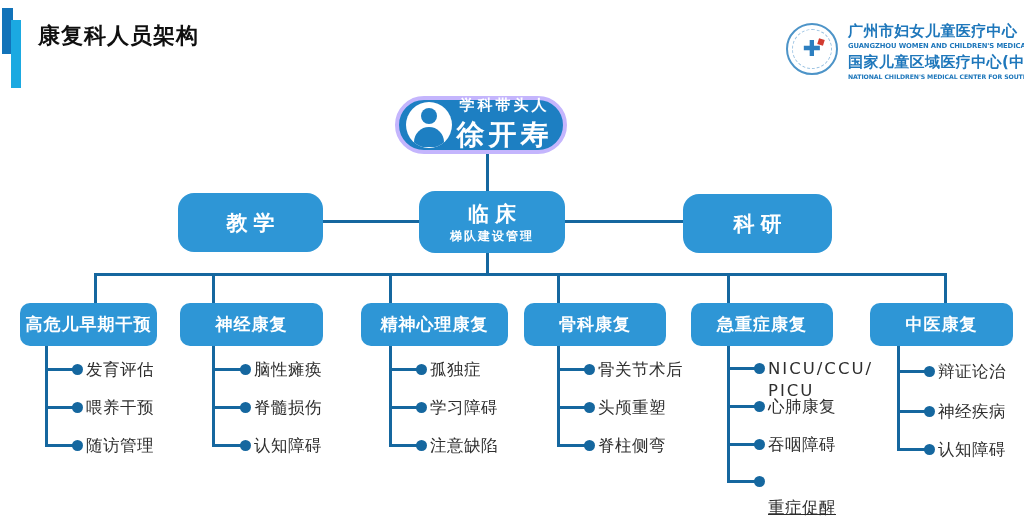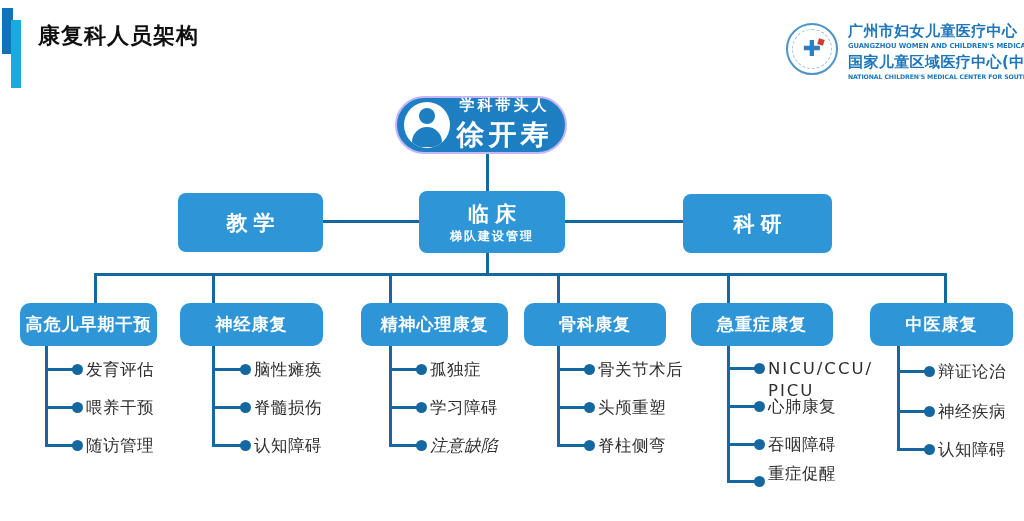--- a/index.html
+++ b/index.html
@@ -39,35 +39,35 @@
   .hosp-en2 { font-size: 6.2px; }
   .hosp-cn2 { margin-top: 3px; }
 
   
   .line { background: #15679f; }
   .bullet { width: 11px; height: 11px; border-radius: 50%; background: #15679f; }
 
   
   .leader {
     left: 395px; top: 96px; width: 172px; height: 58px;
-    background: #1d7fc2; border: 2px solid #c4b5fd; border-radius: 29px;
+    background: #1d7fc2; border: 4px solid #c4b5fd; border-radius: 29px;
     display: flex; align-items: center; color: #fff;
   }
   .avatar {
     width: 46px; height: 46px; border-radius: 50%; background: #fff;
     margin-left: 7px; position: relative; overflow: hidden; flex: 0 0 auto;
   }
   .avatar .head { position: absolute; left: 15px; top: 6px; width: 16px; height: 16px; border-radius: 50%; background: #1d7fc2; }
   .avatar .body { position: absolute; left: 8px; top: 25px; width: 30px; height: 20px; border-radius: 15px 15px 0 0; background: #1d7fc2; }
   .leader-text { flex: 1; text-align: center; padding-right: 6px; }
   .leader-role { font-size: 15px; font-weight: 700; letter-spacing: 3px; }
   .leader-name { font-size: 28px; font-weight: 700; letter-spacing: 4px; margin-top: 1px; }
 
   .node2 {
-    background: #2e96d6; border-radius: 8px; color: #fff;
+    background: #2e96d6; border-radius: 16px; color: #fff;
     display: flex; flex-direction: column; align-items: center; justify-content: center;
   }
   .node2-label { font-size: 21px; font-weight: 700; letter-spacing: 6px; text-indent: 6px; }
   .node2-sub { font-size: 12px; font-weight: 700; letter-spacing: 2px; margin-top: 0; }
 
   .node3 {
     top: 303px; height: 43px; background: #2e96d6; border-radius: 10px; color: #fff;
     display: flex; align-items: center; justify-content: center;
     font-size: 17px; font-weight: 700; letter-spacing: 1px; white-space: nowrap;
   }
@@ -164,21 +164,21 @@
 
   <div class="abs line" style="left:389px; top:346px; width:3px; height:101px;"></div>
   <div class="abs line" style="left:389px; top:368px; width:33px; height:3px;"></div>
   <div class="abs bullet" style="left:416px; top:364px;"></div>
   <div class="abs leaf" style="left:430px; top:359px;">孤独症</div>
   <div class="abs line" style="left:389px; top:406px; width:33px; height:3px;"></div>
   <div class="abs bullet" style="left:416px; top:402px;"></div>
   <div class="abs leaf" style="left:430px; top:397px;">学习障碍</div>
   <div class="abs line" style="left:389px; top:444px; width:33px; height:3px;"></div>
   <div class="abs bullet" style="left:416px; top:440px;"></div>
-  <div class="abs leaf" style="left:430px; top:435px;font-style:italic;">注意缺陷</div>
+  <div class="abs leaf" style="left:430px; top:435px;">注意缺陷</div>
 
   <div class="abs line" style="left:557px; top:346px; width:3px; height:101px;"></div>
   <div class="abs line" style="left:557px; top:368px; width:33px; height:3px;"></div>
   <div class="abs bullet" style="left:584px; top:364px;"></div>
   <div class="abs leaf" style="left:598px; top:359px;">骨关节术后</div>
   <div class="abs line" style="left:557px; top:406px; width:33px; height:3px;"></div>
   <div class="abs bullet" style="left:584px; top:402px;"></div>
   <div class="abs leaf" style="left:598px; top:397px;">头颅重塑</div>
   <div class="abs line" style="left:557px; top:444px; width:33px; height:3px;"></div>
   <div class="abs bullet" style="left:584px; top:440px;"></div>
@@ -190,21 +190,21 @@
   <div class="abs leaf" style="left:768px; top:358px; letter-spacing:2px;">NICU/CCU/
 PICU</div>
   <div class="abs line" style="left:727px; top:405px; width:33px; height:3px;"></div>
   <div class="abs bullet" style="left:754px; top:401px;"></div>
   <div class="abs leaf" style="left:768px; top:396px;">心肺康复</div>
   <div class="abs line" style="left:727px; top:443px; width:33px; height:3px;"></div>
   <div class="abs bullet" style="left:754px; top:439px;"></div>
   <div class="abs leaf" style="left:768px; top:434px;">吞咽障碍</div>
   <div class="abs line" style="left:727px; top:480px; width:33px; height:3px;"></div>
   <div class="abs bullet" style="left:754px; top:476px;"></div>
-  <div class="abs leaf" style="left:768px; top:463px;">重症促醒</div>
+  <div class="abs leaf" style="left:768px; top:497px;text-decoration:underline;">重症促醒</div>
 
   <div class="abs line" style="left:897px; top:346px; width:3px; height:105px;"></div>
   <div class="abs line" style="left:897px; top:370px; width:33px; height:3px;"></div>
   <div class="abs bullet" style="left:924px; top:366px;"></div>
   <div class="abs leaf" style="left:938px; top:361px;">辩证论治</div>
   <div class="abs line" style="left:897px; top:410px; width:33px; height:3px;"></div>
   <div class="abs bullet" style="left:924px; top:406px;"></div>
   <div class="abs leaf" style="left:938px; top:401px;">神经疾病</div>
   <div class="abs line" style="left:897px; top:448px; width:33px; height:3px;"></div>
   <div class="abs bullet" style="left:924px; top:444px;"></div>

